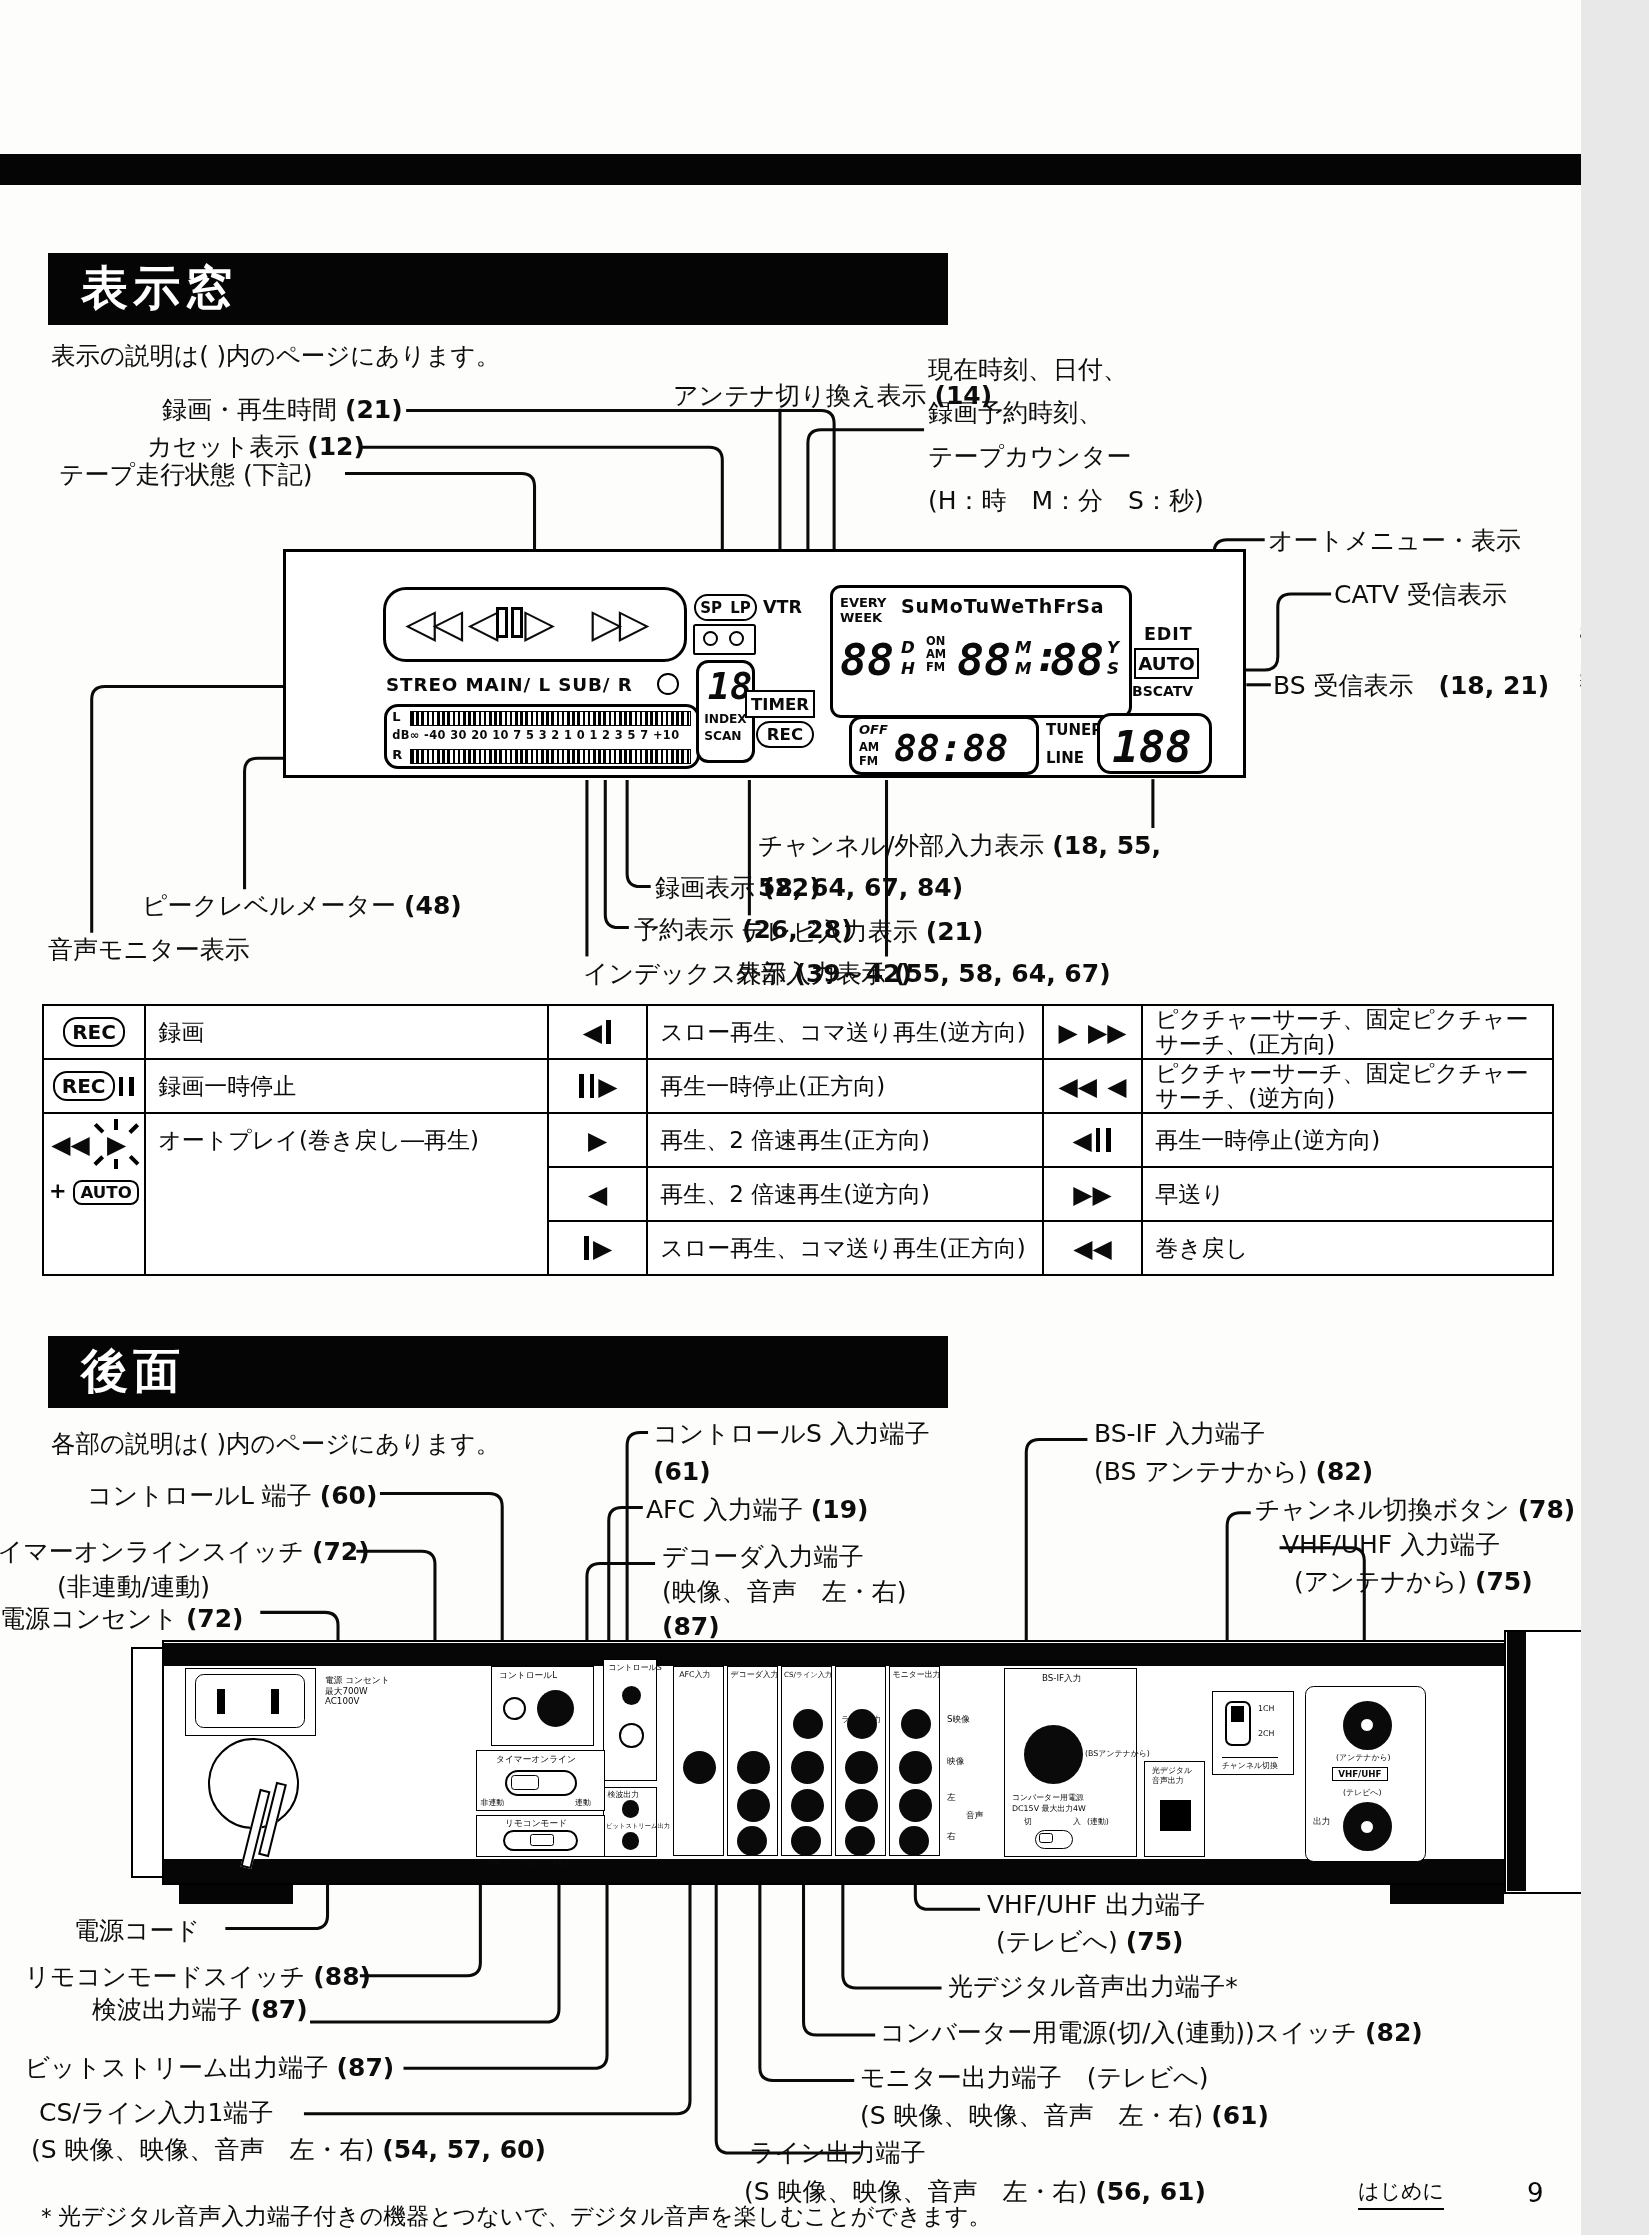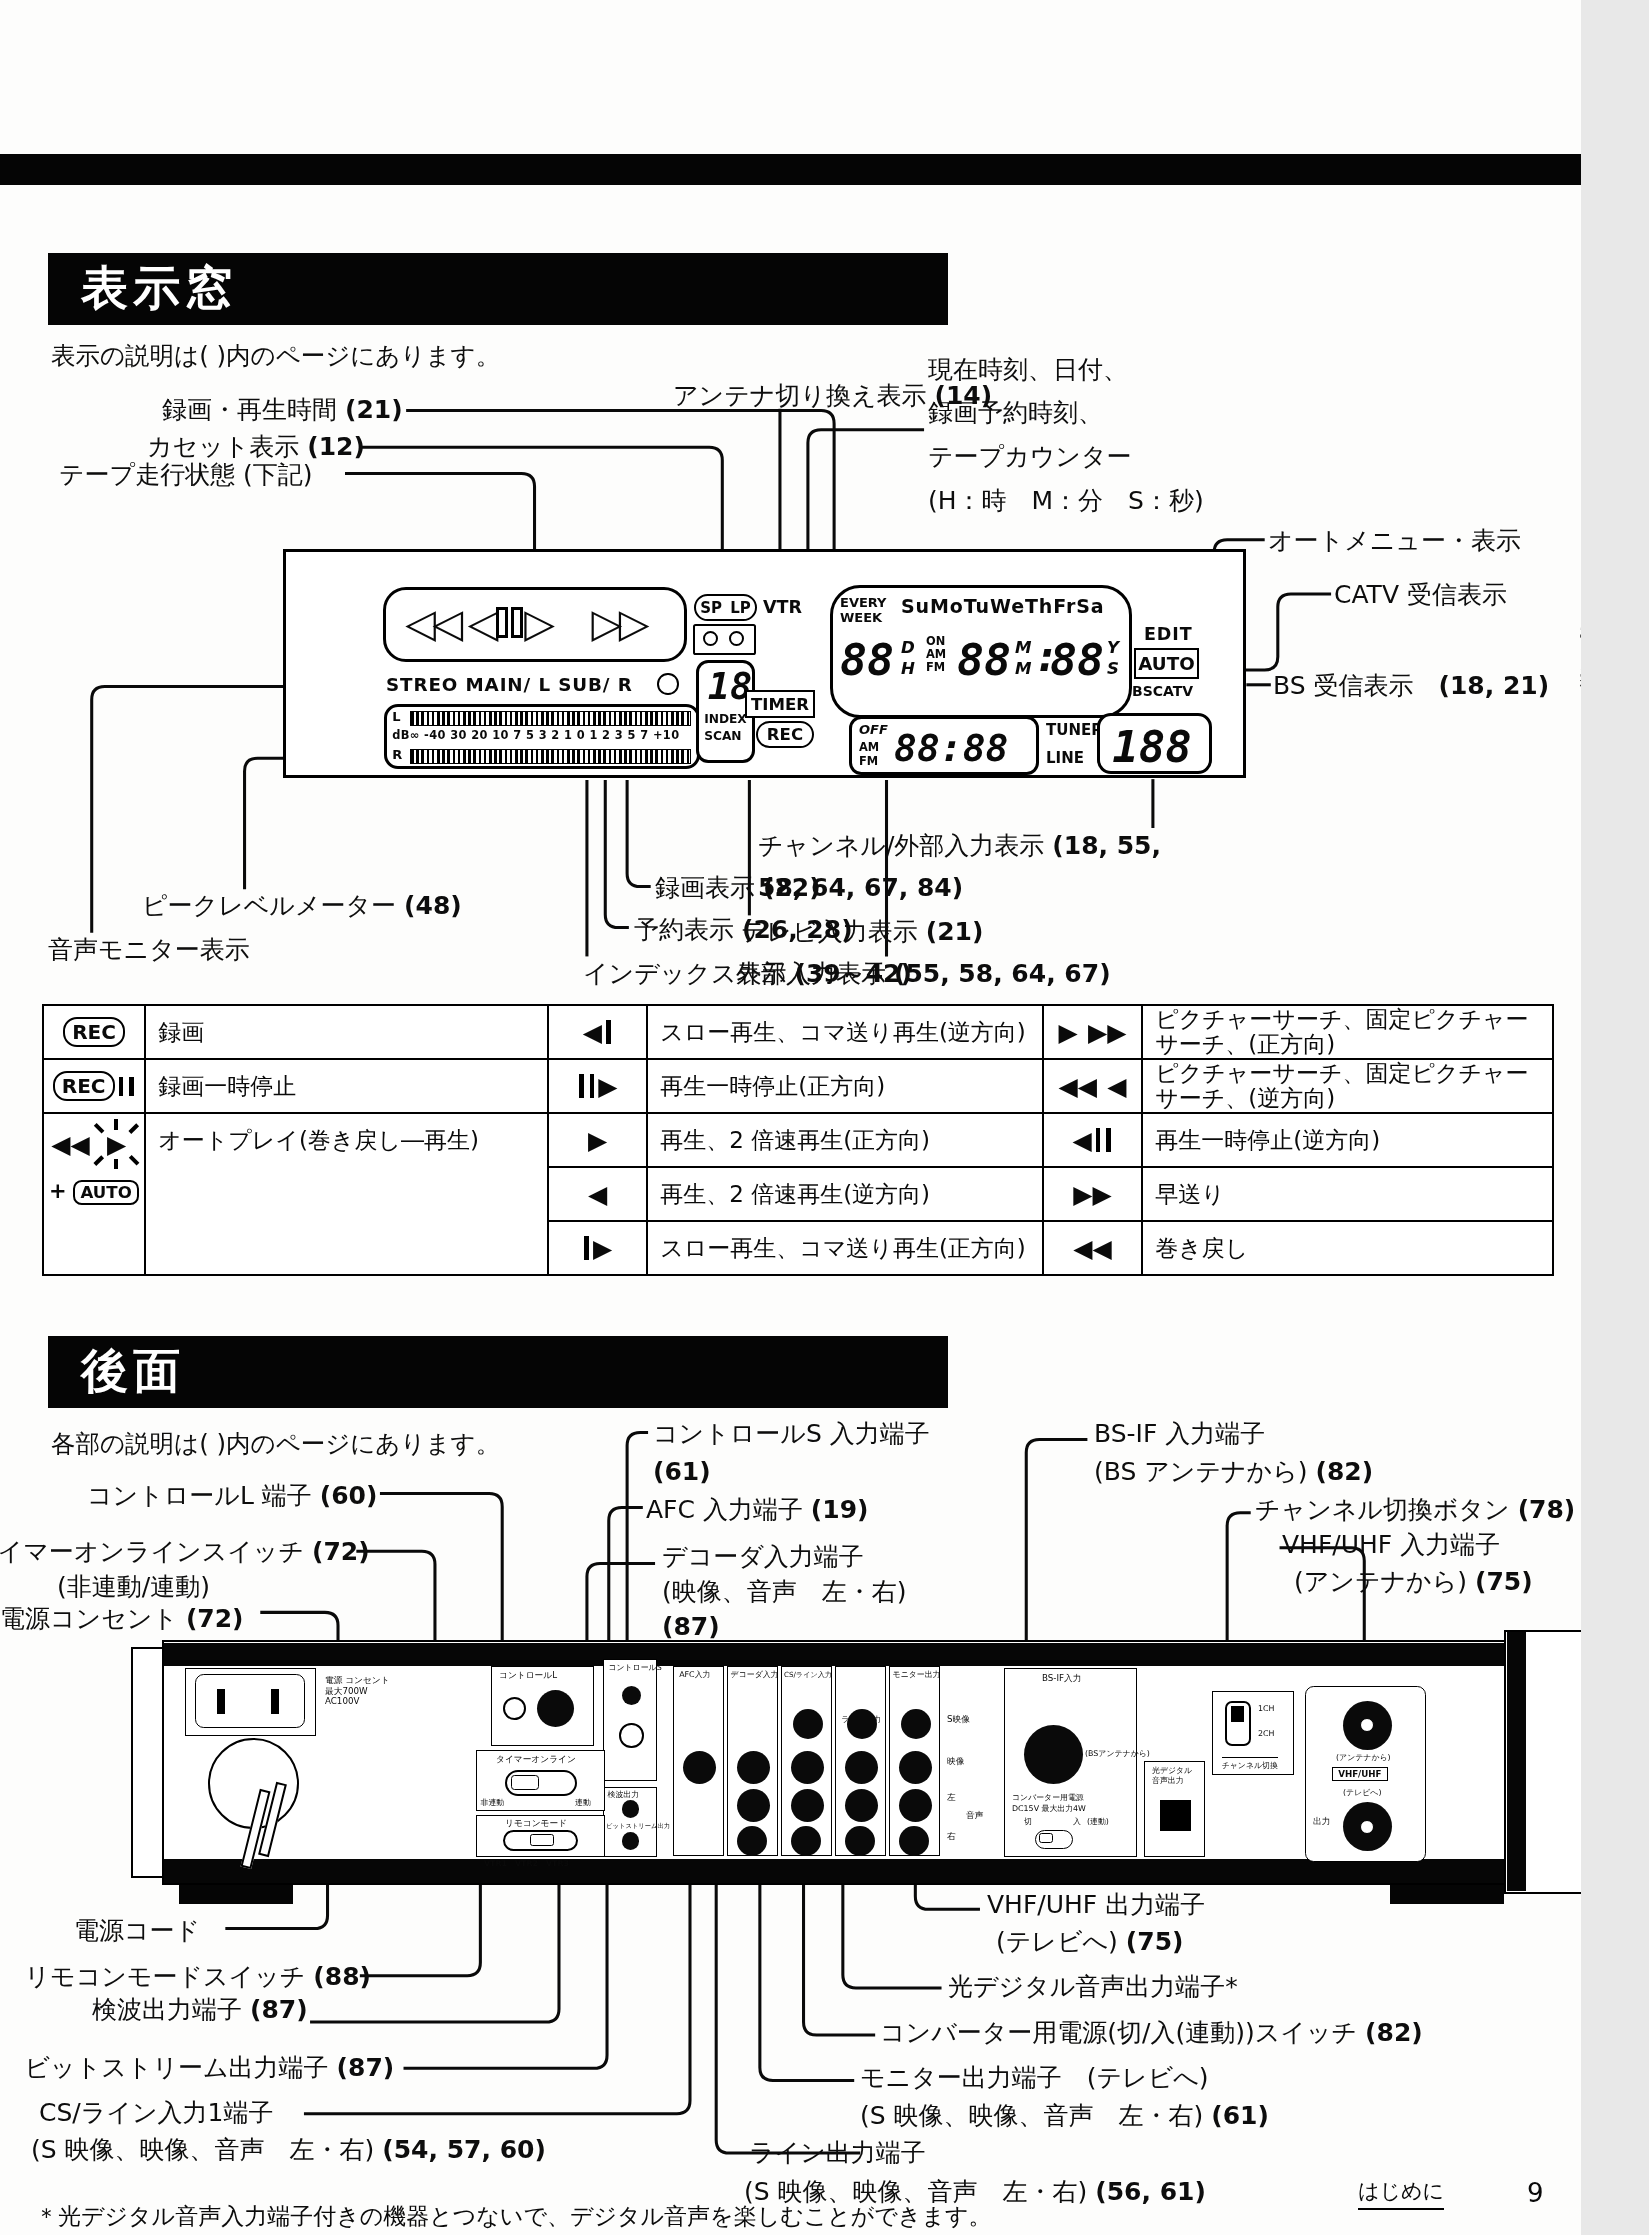--- a/index.html
+++ b/index.html
@@ -125,21 +125,21 @@
     <div class="abs" style="left:7.9px;top:5.2px;width:15px;height:15px;border:2.6px solid #000;border-radius:50%;box-sizing:border-box;"></div>
     <div class="abs" style="left:34px;top:5.2px;width:15px;height:15px;border:2.6px solid #000;border-radius:50%;box-sizing:border-box;"></div>
   </div>
 
   <div class="box" style="left:696px;top:660px;width:59px;height:103px;border-radius:12.2px;">
     <div class="seg abs" style="left:8.7px;top:1.7px;font-size:37px;">18</div>
     <div class="abs bld" style="left:5.2px;top:49px;font-size:12.2px;">INDEX</div>
     <div class="abs bld" style="left:5.2px;top:66px;font-size:12.2px;">SCAN</div>
   </div>
 
-  <div class="box" style="left:830px;top:585px;width:302px;height:133px;border-radius:30px;">
+  <div class="box" style="left:830px;top:585px;width:302px;height:133px;border-radius:11px;">
     <div class="abs bld" style="left:7px;top:7px;font-size:13px;line-height:15px;">
       <span>EVERY</span><br><span>WEEK</span>
     </div>
     <div class="abs bld" style="left:68px;top:7px;font-size:19px;letter-spacing:0.9px;">SuMoTuWeThFrSa</div>
     <div class="seg abs" style="left:7px;top:45px;font-size:45px;">88</div>
     <div class="abs bld" style="left:68px;top:49px;font-size:16.6px;font-style:italic;line-height:21px;">
       <span>D</span><br><span>H</span>
     </div>
     <div class="abs bld" style="left:93px;top:47px;font-size:11.4px;line-height:13px;">
       <span>ON</span><br><span>AM</span><br><span>FM</span>

